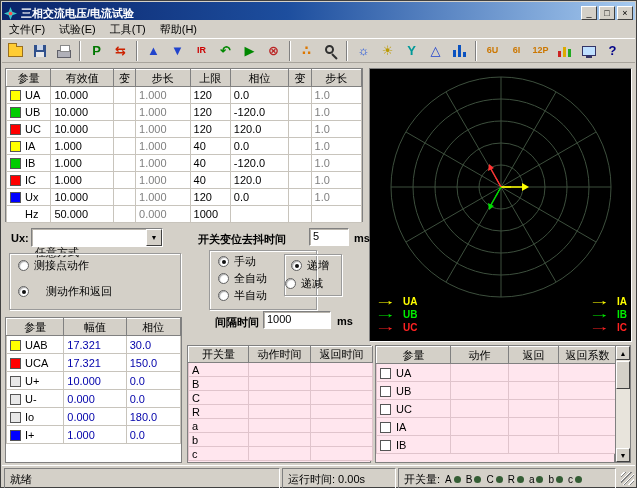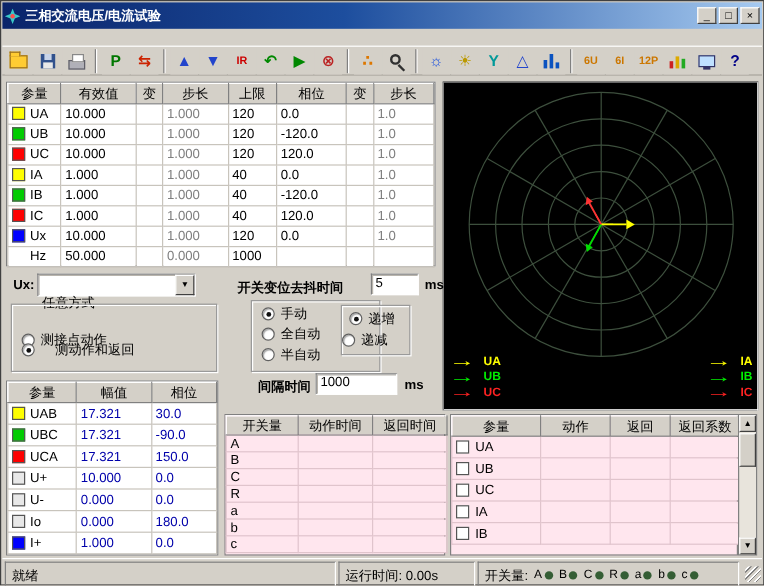--- a/index.html
+++ b/index.html
@@ -124,20 +124,27 @@
       </svg>
     </span>
     <span class="title-text">三相交流电压/电流试验</span>
     <span class="win-btns">
       <button class="winbtn">_</button>
       <button class="winbtn">□</button>
       <button class="winbtn">×</button>
     </span>
   </div>
 
+  <div id="menubar">
+
+  <span class="menu-item">文件(F)</span>
+      <span class="menu-item">试验(E)</span>
+      <span class="menu-item">工具(T)</span>
+      <span class="menu-item">帮助(H)</span>
+    </div>
 
   <div id="toolbar">
     <button class="tbtn">
         <span class="ic ic-folder"></span>
       </button>
     <button class="tbtn">
         <span class="ic ic-floppy"></span>
       </button>
     <button class="tbtn">
         <span class="ic ic-printer"></span>
@@ -397,21 +404,21 @@
   <div class="combo" style="left:30px;top:227px;width:132px;height:19px;">
     <span class="cfield">任意方式</span>
     <span class="cbtn"></span>
   </div>
 
   <span class="lbl" style="left:197px;top:231px;">开关变位去抖时间</span>
   <span class="field" style="left:308px;top:227px;width:40px;height:18px;">5</span>
   <span class="lbl" style="left:353px;top:231px;">ms</span>
 
   <div class="gbox" style="left:8px;top:252px;width:172px;height:57px;">
-    <span class="radio-row" style="left:8px;top:23px;">
+    <span class="radio-row" style="left:8px;top:5px;">
       <span class="radio"></span>
       <span class="rlabel">测接点动作</span>
     </span>
     <span class="radio-row on" style="left:8px;top:31px;gap:17px;">
       <span class="radio"></span>
       <span class="rlabel">测动作和返回</span>
     </span>
   </div>
 
   <div class="gbox" style="left:208px;top:249px;width:108px;height:60px;">
@@ -459,25 +466,20 @@
           </tr>
       </thead>
       <tbody>
 
           <tr>
             <td><span class="csq" style="background: rgb(255, 255, 0); border-color: rgb(85, 85, 85);"></span><span>UAB</span></td>
             <td class="dval">17.321</td>
             <td class="dval">30.0</td>
           </tr>
 
-          <tr>
-            <td><span class="csq" style="background: rgb(0, 204, 0); border-color: rgb(85, 85, 85);"></span><span>UBC</span></td>
-            <td class="dval">17.321</td>
-            <td class="dval">-90.0</td>
-          </tr>
 
           <tr>
             <td><span class="csq" style="background: rgb(255, 0, 0); border-color: rgb(85, 85, 85);"></span><span>UCA</span></td>
             <td class="dval">17.321</td>
             <td class="dval">150.0</td>
           </tr>
 
           <tr>
             <td><span class="csq" style="background: rgb(232, 232, 232); border-color: rgb(85, 85, 85);"></span><span>U+</span></td>
             <td class="dval">10.000</td>

